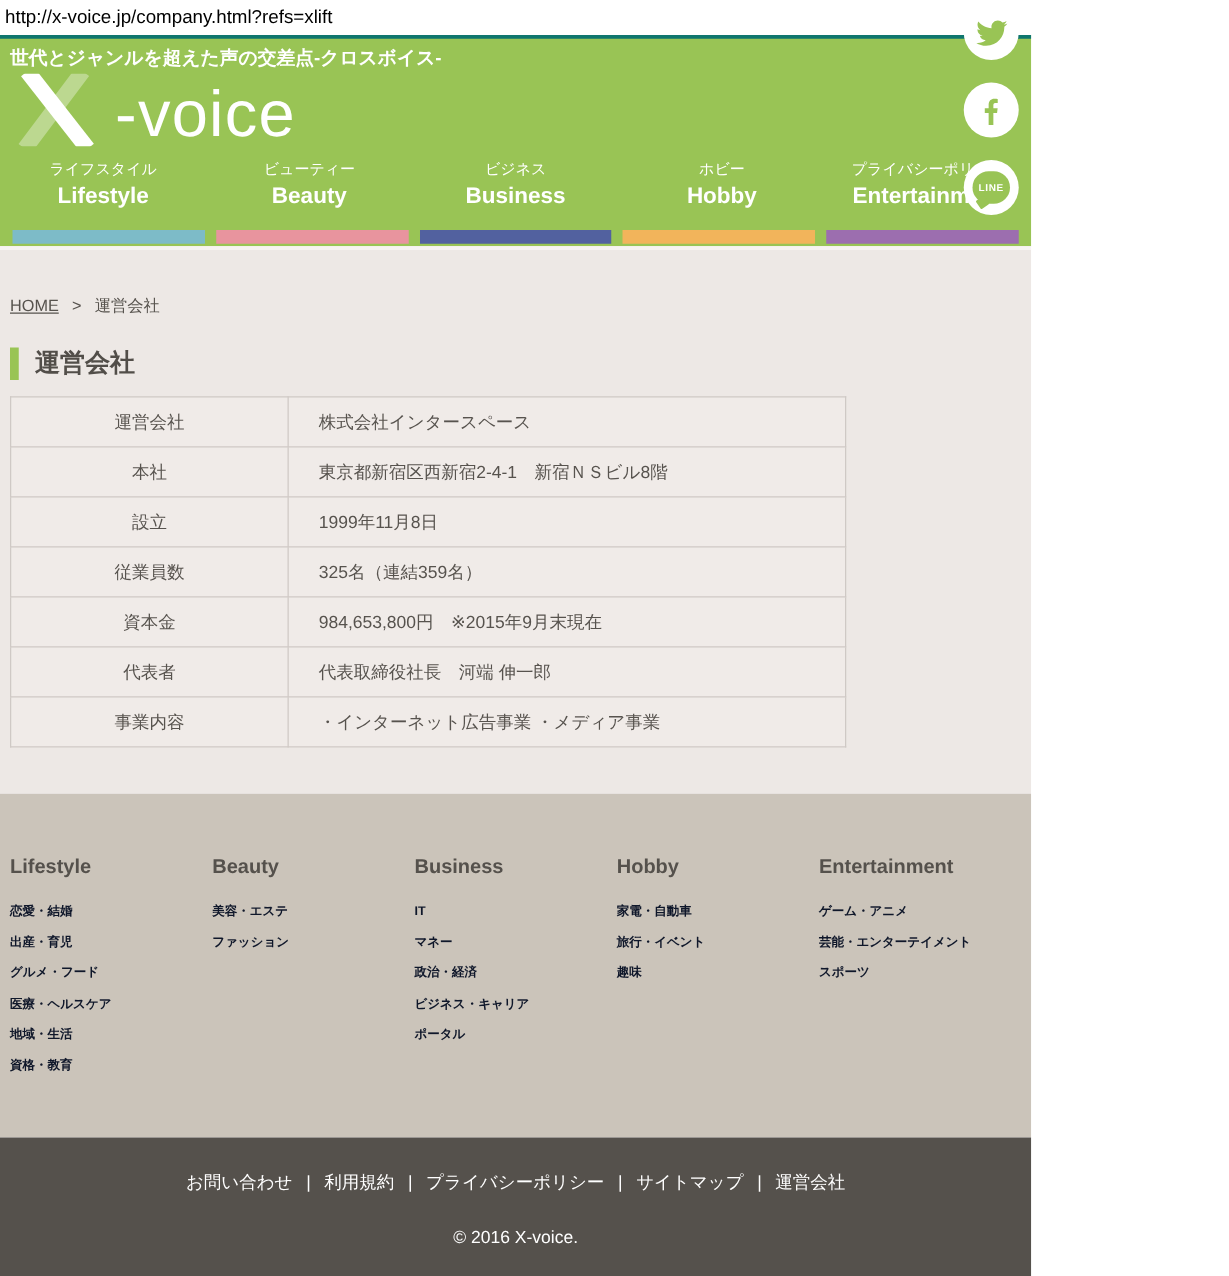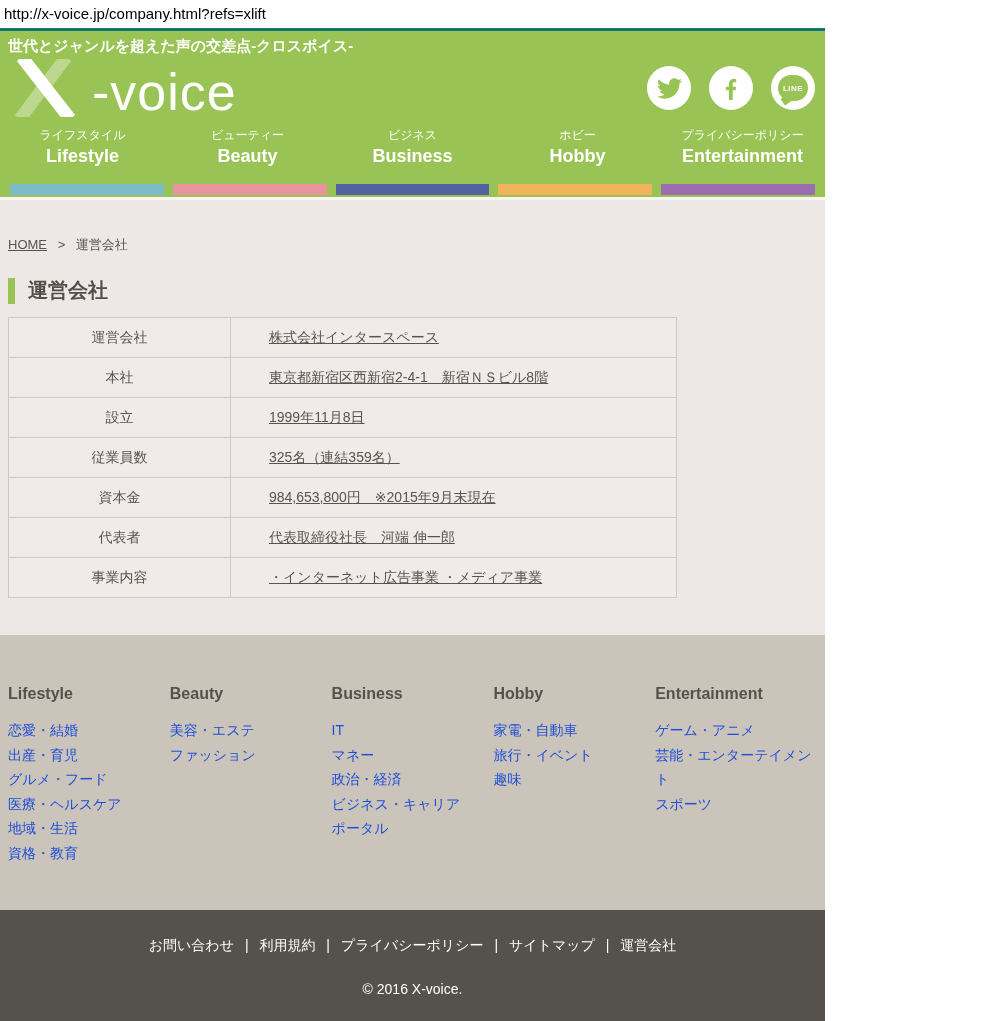--- a/index.html
+++ b/index.html
@@ -15,21 +15,21 @@
 
   
   .header { height:169px; background:#99C455; border-top:3px solid #0f766e; }
   .tagline { color:#fff; font-weight:bold; font-size:15px; padding:6px 0 0 8px; height:28px; }
 
   .logo-row { height:58px; display:flex; justify-content:space-between; align-items:center; padding:0 10px 0 8px; }
   .logo { display:flex; align-items:flex-end; cursor:pointer; }
   .logo svg { display:block; }
   .logo-text { color:#fff; font-size:52px; font-weight:300; line-height:0.95; letter-spacing:1px; margin-left:10px; }
 
-  .social { display:flex; gap:18px; align-items:center; }
+  .social { display:flex; gap:18px; align-items:center;flex-direction:column; }
   .social-circle { width:44px; height:44px; border-radius:50%; background:#fff;
     display:flex; align-items:center; justify-content:center; cursor:pointer; }
   .fb-f { margin-top:2px; }
   .line-bubble { position:relative; width:30px; height:26px; background:#99C455; border-radius:13px;
     display:flex; align-items:center; justify-content:center; }
   .line-bubble::after { content:''; position:absolute; left:4px; bottom:-3px; width:8px; height:8px;
     background:#99C455; transform:rotate(55deg); border-radius:1px; }
   .line-label { color:#fff; font-size:8px; font-weight:bold; letter-spacing:0.5px; }
 
   .nav { display:flex; height:59px; padding-top:9px; }
@@ -45,27 +45,27 @@
   .breadcrumb { font-size:13px; color:#57534E; }
   .breadcrumb .bc-home { text-decoration:underline; cursor:pointer; }
   .bc-sep { margin:0 7px; }
   .title-row { margin-top:23px; display:flex; align-items:center; }
   .title-bar { width:7px; height:26px; background:#99C455; margin-right:13px; }
   .page-title { font-size:20px; font-weight:bold; color:#524E49; }
 
   table.company { margin-top:13px; border-collapse:collapse; width:669px; }
   table.company td { border:1px solid #CFC9C5; background:#F0EBE8; height:40px; font-size:14px; color:#57534E; }
   td.cell-label { width:222px; text-align:center; }
-  td.cell-value { padding-left:38px;text-decoration:underline; }
+  td.cell-value { padding-left:24px; }
 
   
   .footer-nav { height:275px; background:#CBC4BA; display:flex; padding:50px 8px 0; }
   .f-col { width:195px; }
   .f-title { font-weight:bold; font-size:16px; color:#55514C; margin-bottom:15px; }
-  .f-link { font-size:14px; color:#1d4ed8; line-height:24.5px; cursor:pointer; }
+  .f-link { font-size:10px; color:#0f172a; line-height:24.5px; cursor:pointer;font-weight:bold; }
 
   
   .footer-dark { height:111px; background:#55514C; text-align:center; color:#fff; padding-top:27px; }
   .fd-links { font-size:14px; }
   .fd-links .fd-link { cursor:pointer; }
   .fd-sep { margin:0 7px; }
   .fd-copy { margin-top:26px; font-size:14px; }
 </style>
 </head>
 <body>

